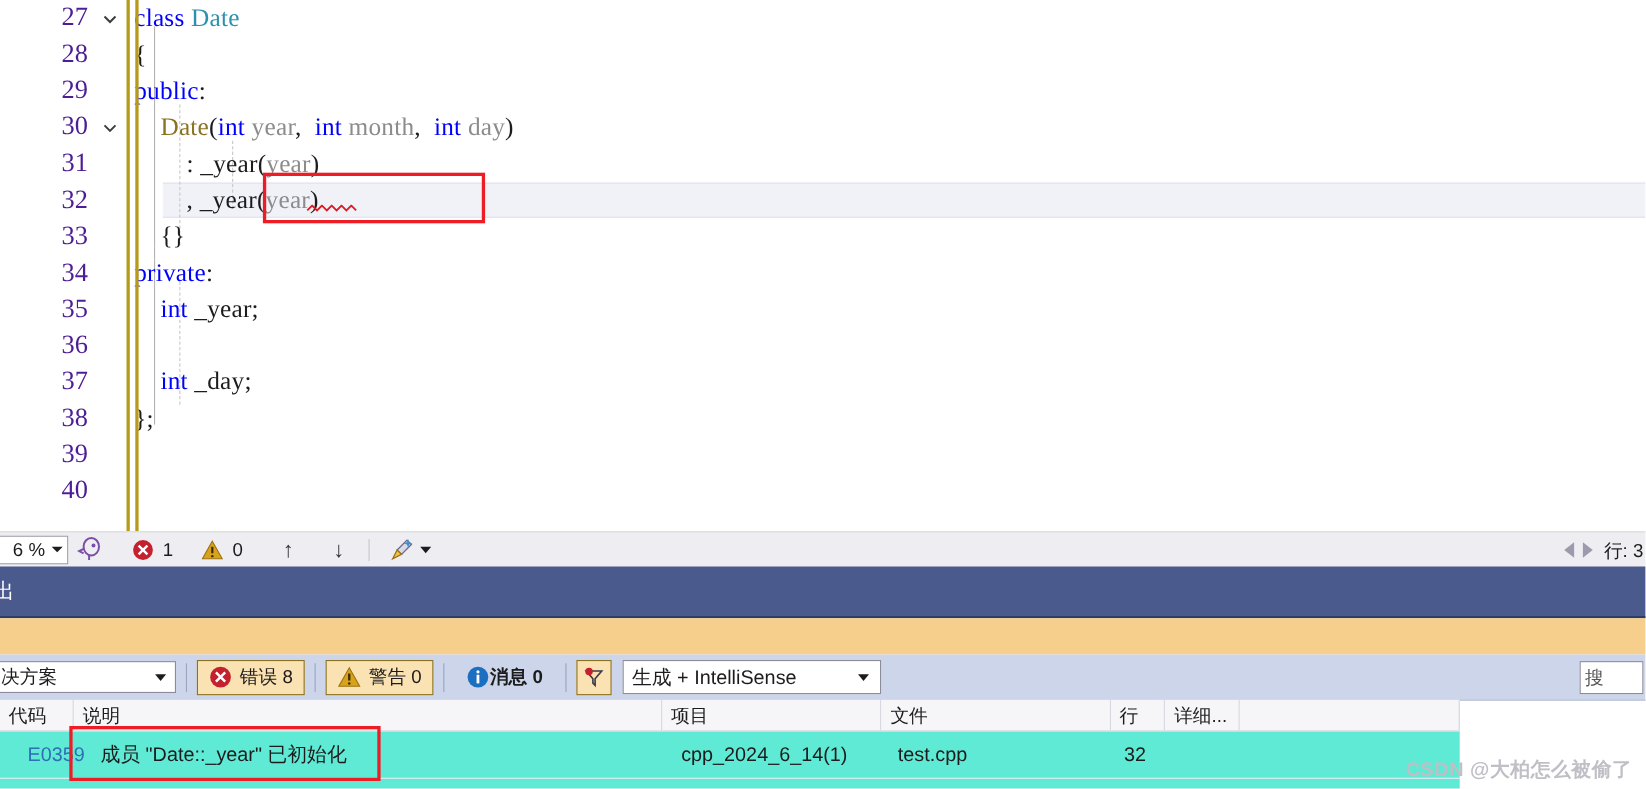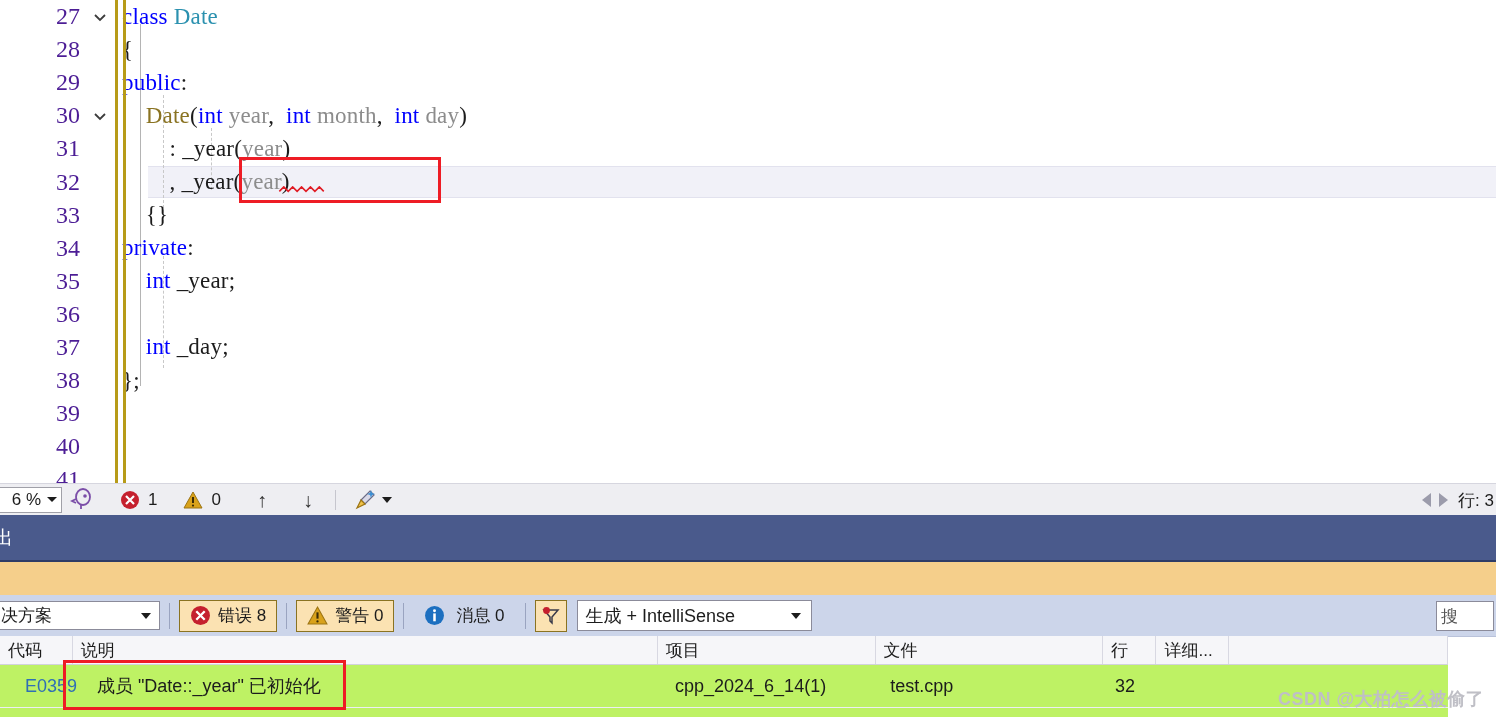--- a/index.html
+++ b/index.html
@@ -200,24 +200,24 @@
   }
   .tbdiv { width:1px; height:26px; background:#9aa4c0; margin:0 9px; }
   .tgl {
     display:flex; align-items:center; gap:7px;
     height: 30px; padding: 0 10px;
     background: #fbe2b2;
     border: 1px solid #8a7322;
     font-size: 17px; color:#1c1c1c;
   }
   .plain {
-    display:flex; align-items:center; gap:11px;
+    display:flex; align-items:center; gap:0;
     height: 30px; padding: 0 10px;
     font-size: 17px; color:#1c1c1c;
-    background: transparent; border: 1px solid transparent;
+    background: transparent; border: 1px solid transparent; font-weight: bold;
   }
   .filterbtn {
     width: 30px; height: 30px;
     background:#fbe2b2; border:1px solid #8a7322;
     display:flex;align-items:center;justify-content:center;
   }
   .buildbox {
     width: 225px; height: 29px;
     background:#ffffff; border:1px solid #8b8b9a;
     display:flex;align-items:center;
@@ -234,21 +234,21 @@
   }
   .searchbox {
     position:absolute; right: 2px; top: 6px;
     width: 52px; height: 28px;
     background:#ffffff; border:1px solid #8b8b9a;
     font-size: 17px; color: #555; overflow:hidden;
     display:flex; align-items:center; padding-left: 4px;
   }
 
   
-  .eltable { position: absolute; left:0; top: 636px; width: 1448px; height: 81px; background:#bef264; }
+  .eltable { position: absolute; left:0; top: 636px; width: 1327px; height: 81px; background:#5eead4; }
   .elhead {
     display:flex; height: 28px; align-items:center;
     background:#f6f6f9;
     border-bottom: 1px solid #d2d2dc;
     font-size: 17px; color:#1c1c1c;
   }
   .elhead .hc { border-right: 1px solid #d8d8e2; height:28px; display:flex; align-items:center; padding-left: 8px; box-sizing:border-box; }
   .elrow {
     display:flex; height: 42px; align-items:center;
     font-size: 18px; color:#1c1c1c;
@@ -287,21 +287,20 @@
         <div class="row"><span class="lineno">31</span><span class="gutter"></span><span class="codetext"><span class="pun">        : _year</span><span class="pun">(</span><span class="var">year</span><span class="pun">)</span></span></div>
         <div class="row current"><div class="hl"></div><span class="lineno">32</span><span class="gutter"></span><span class="codetext"><span class="pun">        , _year</span><span class="pun">(</span><span class="var">year</span><span class="pun">)</span></span></div>
         <div class="row"><span class="lineno">33</span><span class="gutter"></span><span class="codetext"><span class="pun">    {}</span></span></div>
         <div class="row"><span class="lineno">34</span><span class="gutter"></span><span class="codetext"><span class="kw">private</span><span class="pun">:</span></span></div>
         <div class="row"><span class="lineno">35</span><span class="gutter"></span><span class="codetext"><span class="pun">    </span><span class="kw">int</span><span class="pun"> _year;</span></span></div>
         <div class="row"><span class="lineno">36</span><span class="gutter"></span></div>
         <div class="row"><span class="lineno">37</span><span class="gutter"></span><span class="codetext"><span class="pun">    </span><span class="kw">int</span><span class="pun"> _day;</span></span></div>
         <div class="row"><span class="lineno">38</span><span class="gutter"></span><span class="codetext"><span class="pun">};</span></span></div>
         <div class="row"><span class="lineno">39</span><span class="gutter"></span><span class="codetext"></span></div>
         <div class="row"><span class="lineno">40</span><span class="gutter"></span><span class="codetext"></span></div>
-        <div class="row"><span class="lineno">41</span><span class="gutter"></span><span class="codetext"></span></div>
       </div>
 
     <div class="changebar1"></div>
     <div class="changebar2"></div>
 
     <div class="guide solid" style="left:140px; top:24px; height:200px;"></div>
     <div class="guide solid" style="left:140px; top:224px; height:12px;"></div>
     <div class="guide solid" style="left:140px; top:236px; height:150px;"></div>
     <div class="guide" style="left:163px; top:95px; height:128px;"></div>
     <div class="guide" style="left:163px; top:256px; height:112px;"></div>

